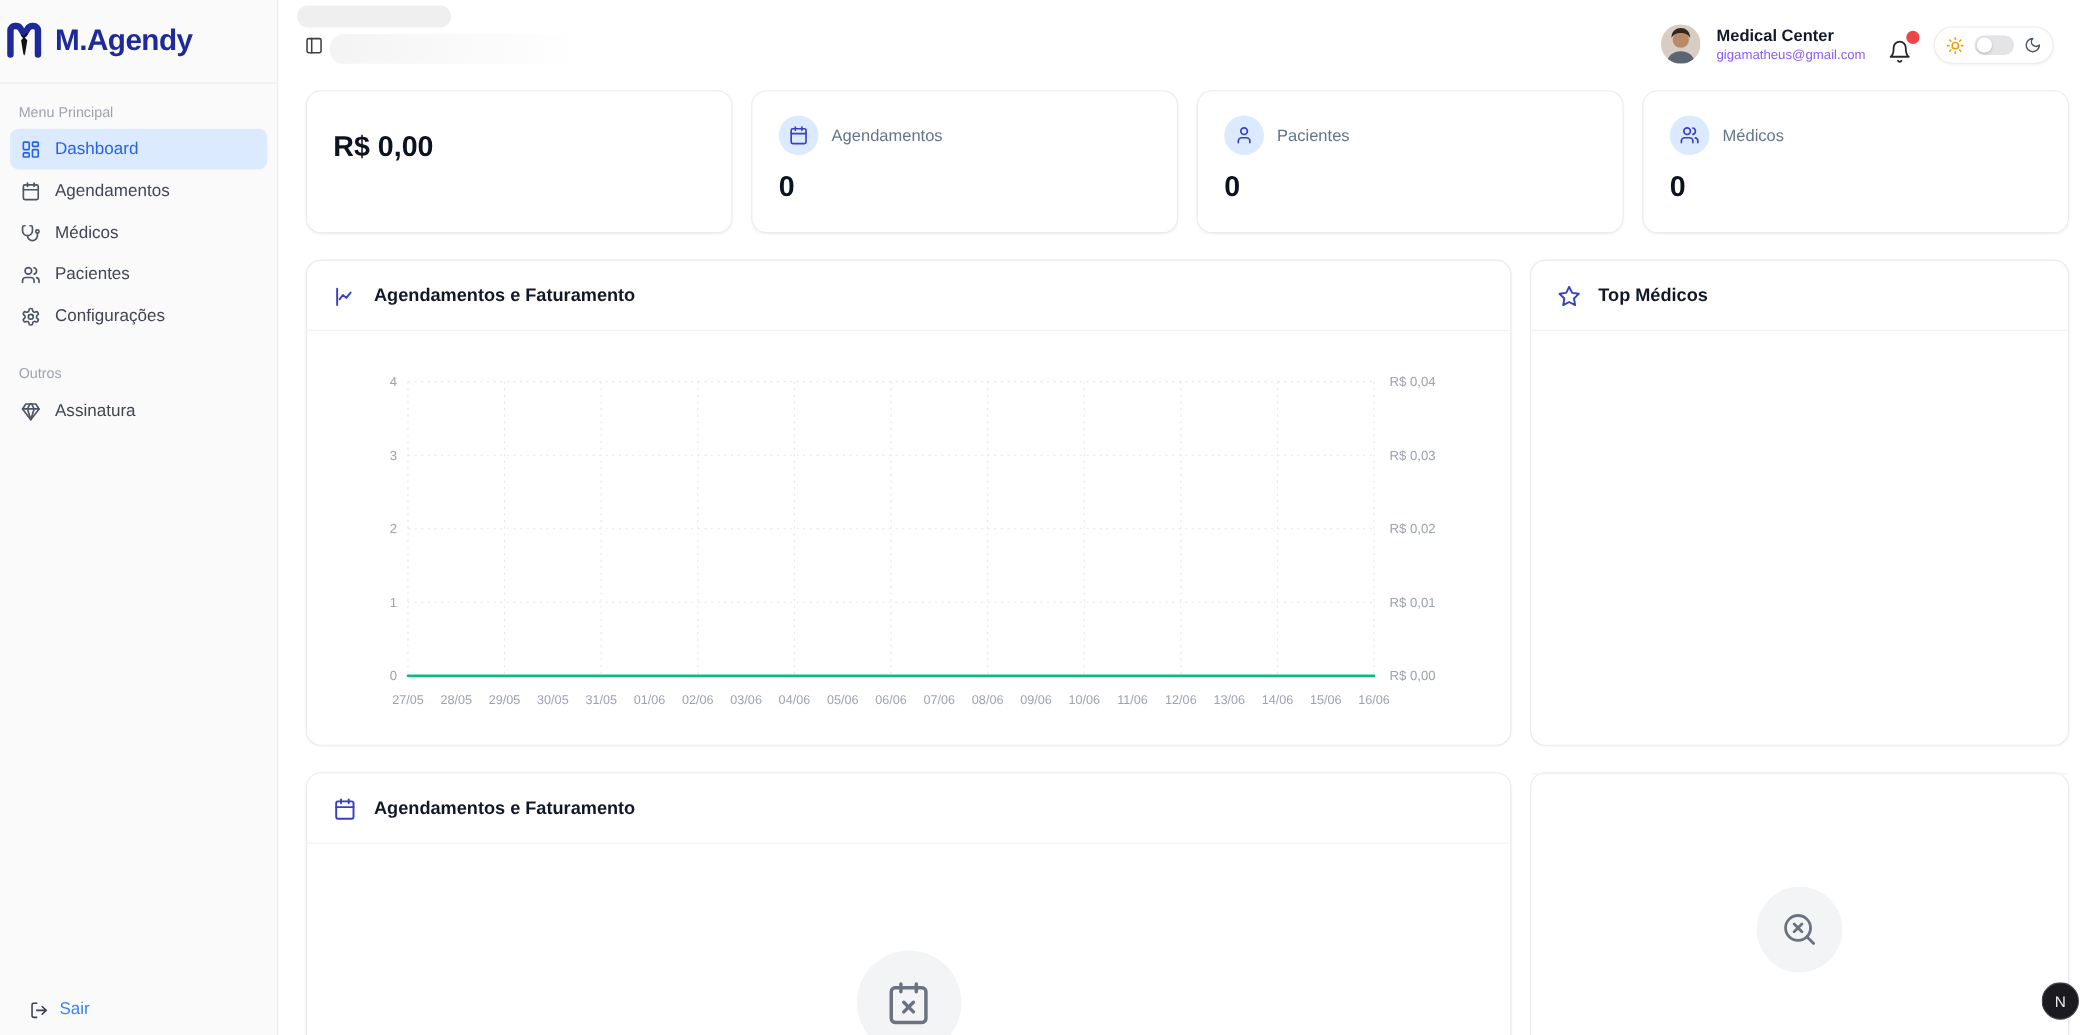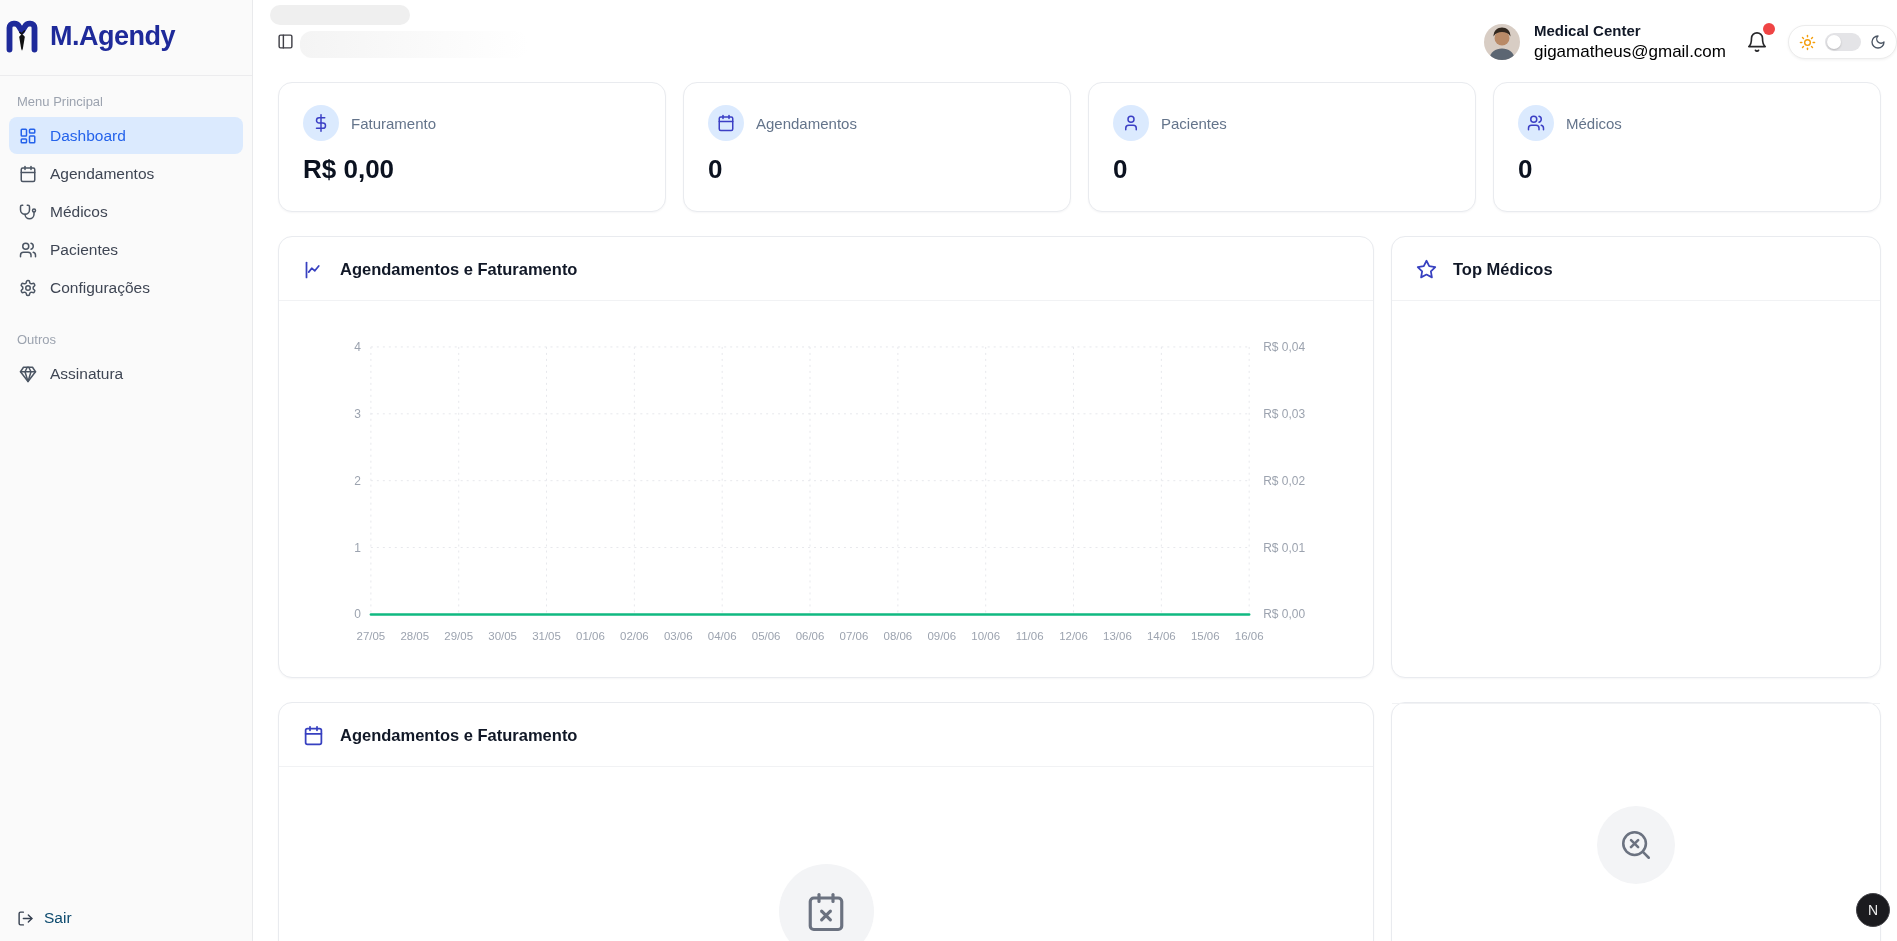--- a/index.html
+++ b/index.html
@@ -14,38 +14,38 @@
     border-bottom:1px solid #ececee; height:76px; }
   .logo-text { font-size:27px; font-weight:800; color:#1e2a9a; letter-spacing:-.5px; }
   .section-label { font-size:13px; color:#9ca3af; padding:0 17px; margin:18px 0 8px; }
   .nav { padding:0 9px; display:flex; flex-direction:column; gap:1px; }
   .nav-item { display:flex; align-items:center; gap:13px; height:37px; padding:0 10px;
     border-radius:8px; color:#3f4654; font-size:15.5px; cursor:pointer; }
   .nav-item svg { width:18px; height:18px; stroke:#4b5563; }
   .nav-item.active { background:#dbeafe; color:#2563eb; }
   .nav-item.active svg { stroke:#2563eb; }
   .outros-gap { margin-top:26px; }
-  .logout { position:absolute; left:17px; bottom:14px; display:flex; align-items:center;
-    gap:10px; font-size:15.5px; color:#0c4a6e; cursor:pointer; }
+  .logout { position:absolute; left:27px; bottom:14px; display:flex; align-items:center;
+    gap:10px; font-size:15.5px; color:#3b82f6; cursor:pointer; }
   .logout svg { width:17px; height:17px; stroke:#374151; }
 
   
   .main { flex:1; display:flex; flex-direction:column; background:#fff; }
   .topbar { position:relative; height:82px; flex:0 0 82px; }
   .skel { position:absolute; border-radius:12px; }
   .skel-1 { left:17px; top:5px; width:140px; height:20px; background:#efefef; }
   .skel-2 { left:47px; top:31px; width:228px; height:27px;
     background:linear-gradient(90deg,#f4f4f4, rgba(250,250,250,0)); }
   .panel-toggle { position:absolute; left:24px; top:33px; width:17px; height:17px; cursor:pointer; }
   .panel-toggle svg { width:17px; height:17px; stroke:#3f3f46; }
-  .top-right { position:absolute; right:0; top:22px; display:flex; align-items:center; gap:14px; }
+  .top-right { position:absolute; right:30px; top:22px; display:flex; align-items:flex-end; gap:14px; }
   .avatar { width:36px; height:36px; border-radius:50%; overflow:hidden; flex:0 0 36px; cursor:pointer; }
   .user-block { line-height:1.25; margin-right:6px; }
   .user-name { font-size:15px; font-weight:700; color:#111827; }
-  .user-email { font-size:17px; color:#000000; }
+  .user-email { font-size:12px; color:#8b5cf6; }
   .bell-wrap { position:relative; width:22px; height:22px; cursor:pointer; margin-right:6px; }
   .bell-wrap svg { width:22px; height:22px; stroke:#27272a; }
   .notif-dot { position:absolute; top:-8px; right:-7px; width:12px; height:12px;
     border-radius:50%; background:#ef4444; }
   .theme-pill { display:flex; align-items:center; gap:9px; background:#fff;
     border:1px solid #ececec; border-radius:999px; padding:7px 10px;
     box-shadow:0 1px 3px rgba(0,0,0,.06); }
   .theme-pill .sun { width:17px; height:17px; stroke:#f59e0b; cursor:pointer; }
   .theme-pill .moon { width:16px; height:16px; stroke:#4b5563; cursor:pointer; }
   .switch { width:36px; height:18px; border-radius:999px; background:#e4e4e7;
@@ -233,29 +233,20 @@
               <path d="M12 3a6 6 0 0 0 9 9 9 9 0 1 1-9-9Z"></path>
             </svg>
         </div>
       </div>
     </div>
 
     <div class="content">
 
       <div class="row">
         <div class="card stat-card">
-          <div class="stat-head">
-            <div class="stat-ico">
-              <svg viewBox="0 0 24 24" fill="none" stroke-width="2" stroke-linecap="round" stroke-linejoin="round">
-                  <line x1="12" y1="1" x2="12" y2="23"></line>
-                  <path d="M17 5H9.5a3.5 3.5 0 0 0 0 7h5a3.5 3.5 0 0 1 0 7H6"></path>
-                </svg>
-            </div>
-            <span class="stat-label">Faturamento</span>
-          </div>
           <div class="stat-value">R$ 0,00</div>
         </div>
         <div class="card stat-card">
           <div class="stat-head">
             <div class="stat-ico">
               <svg viewBox="0 0 24 24" fill="none" stroke-width="2" stroke-linecap="round" stroke-linejoin="round">
                   <path d="M8 2v4"></path>
                   <path d="M16 2v4"></path>
                   <rect x="3" y="4" width="18" height="18" rx="2"></rect>
                   <path d="M3 10h18"></path>

